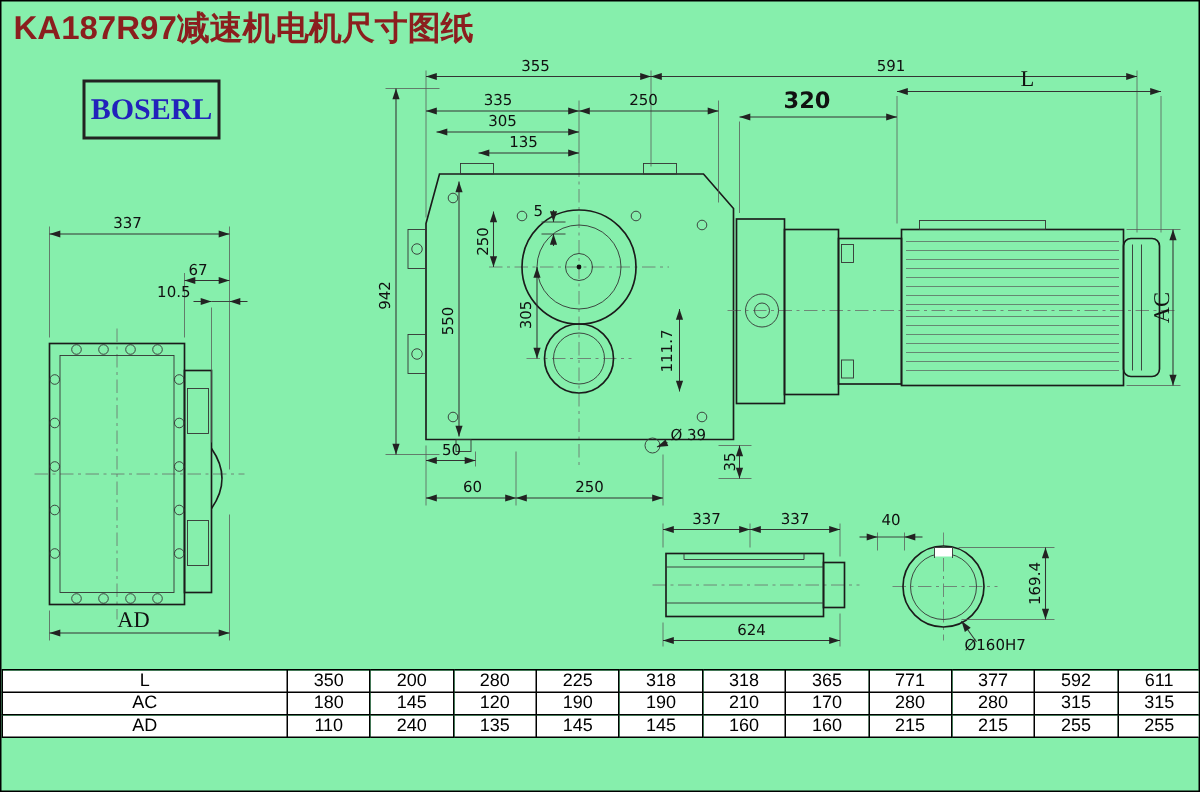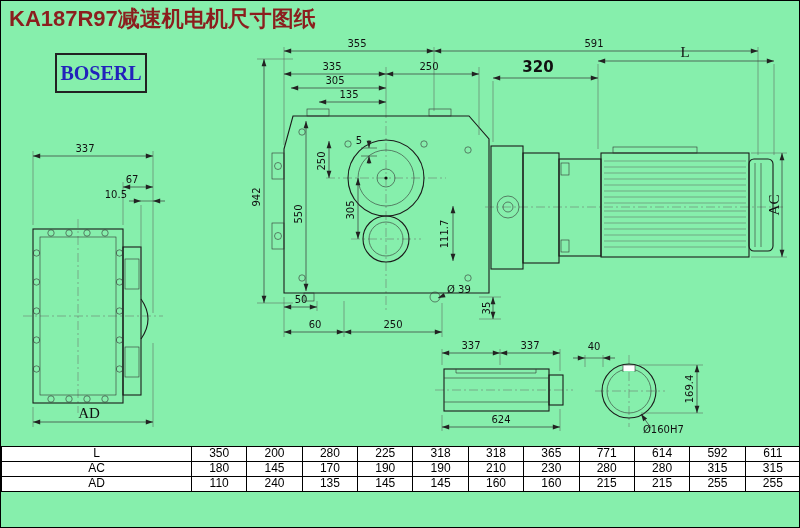--- a/index.html
+++ b/index.html
@@ -254,33 +254,33 @@
       <tr>
         <td>L</td>
         <td>350</td>
         <td>200</td>
         <td>280</td>
         <td>225</td>
         <td>318</td>
         <td>318</td>
         <td>365</td>
         <td>771</td>
-        <td>614</td>
+        <td>377</td>
         <td>592</td>
         <td>611</td>
       </tr>
       <tr>
         <td>AC</td>
         <td>180</td>
         <td>145</td>
-        <td>170</td>
+        <td>120</td>
         <td>190</td>
         <td>190</td>
         <td>210</td>
-        <td>230</td>
+        <td>170</td>
         <td>280</td>
         <td>280</td>
         <td>315</td>
         <td>315</td>
       </tr>
       <tr>
         <td>AD</td>
         <td>110</td>
         <td>240</td>
         <td>135</td>

